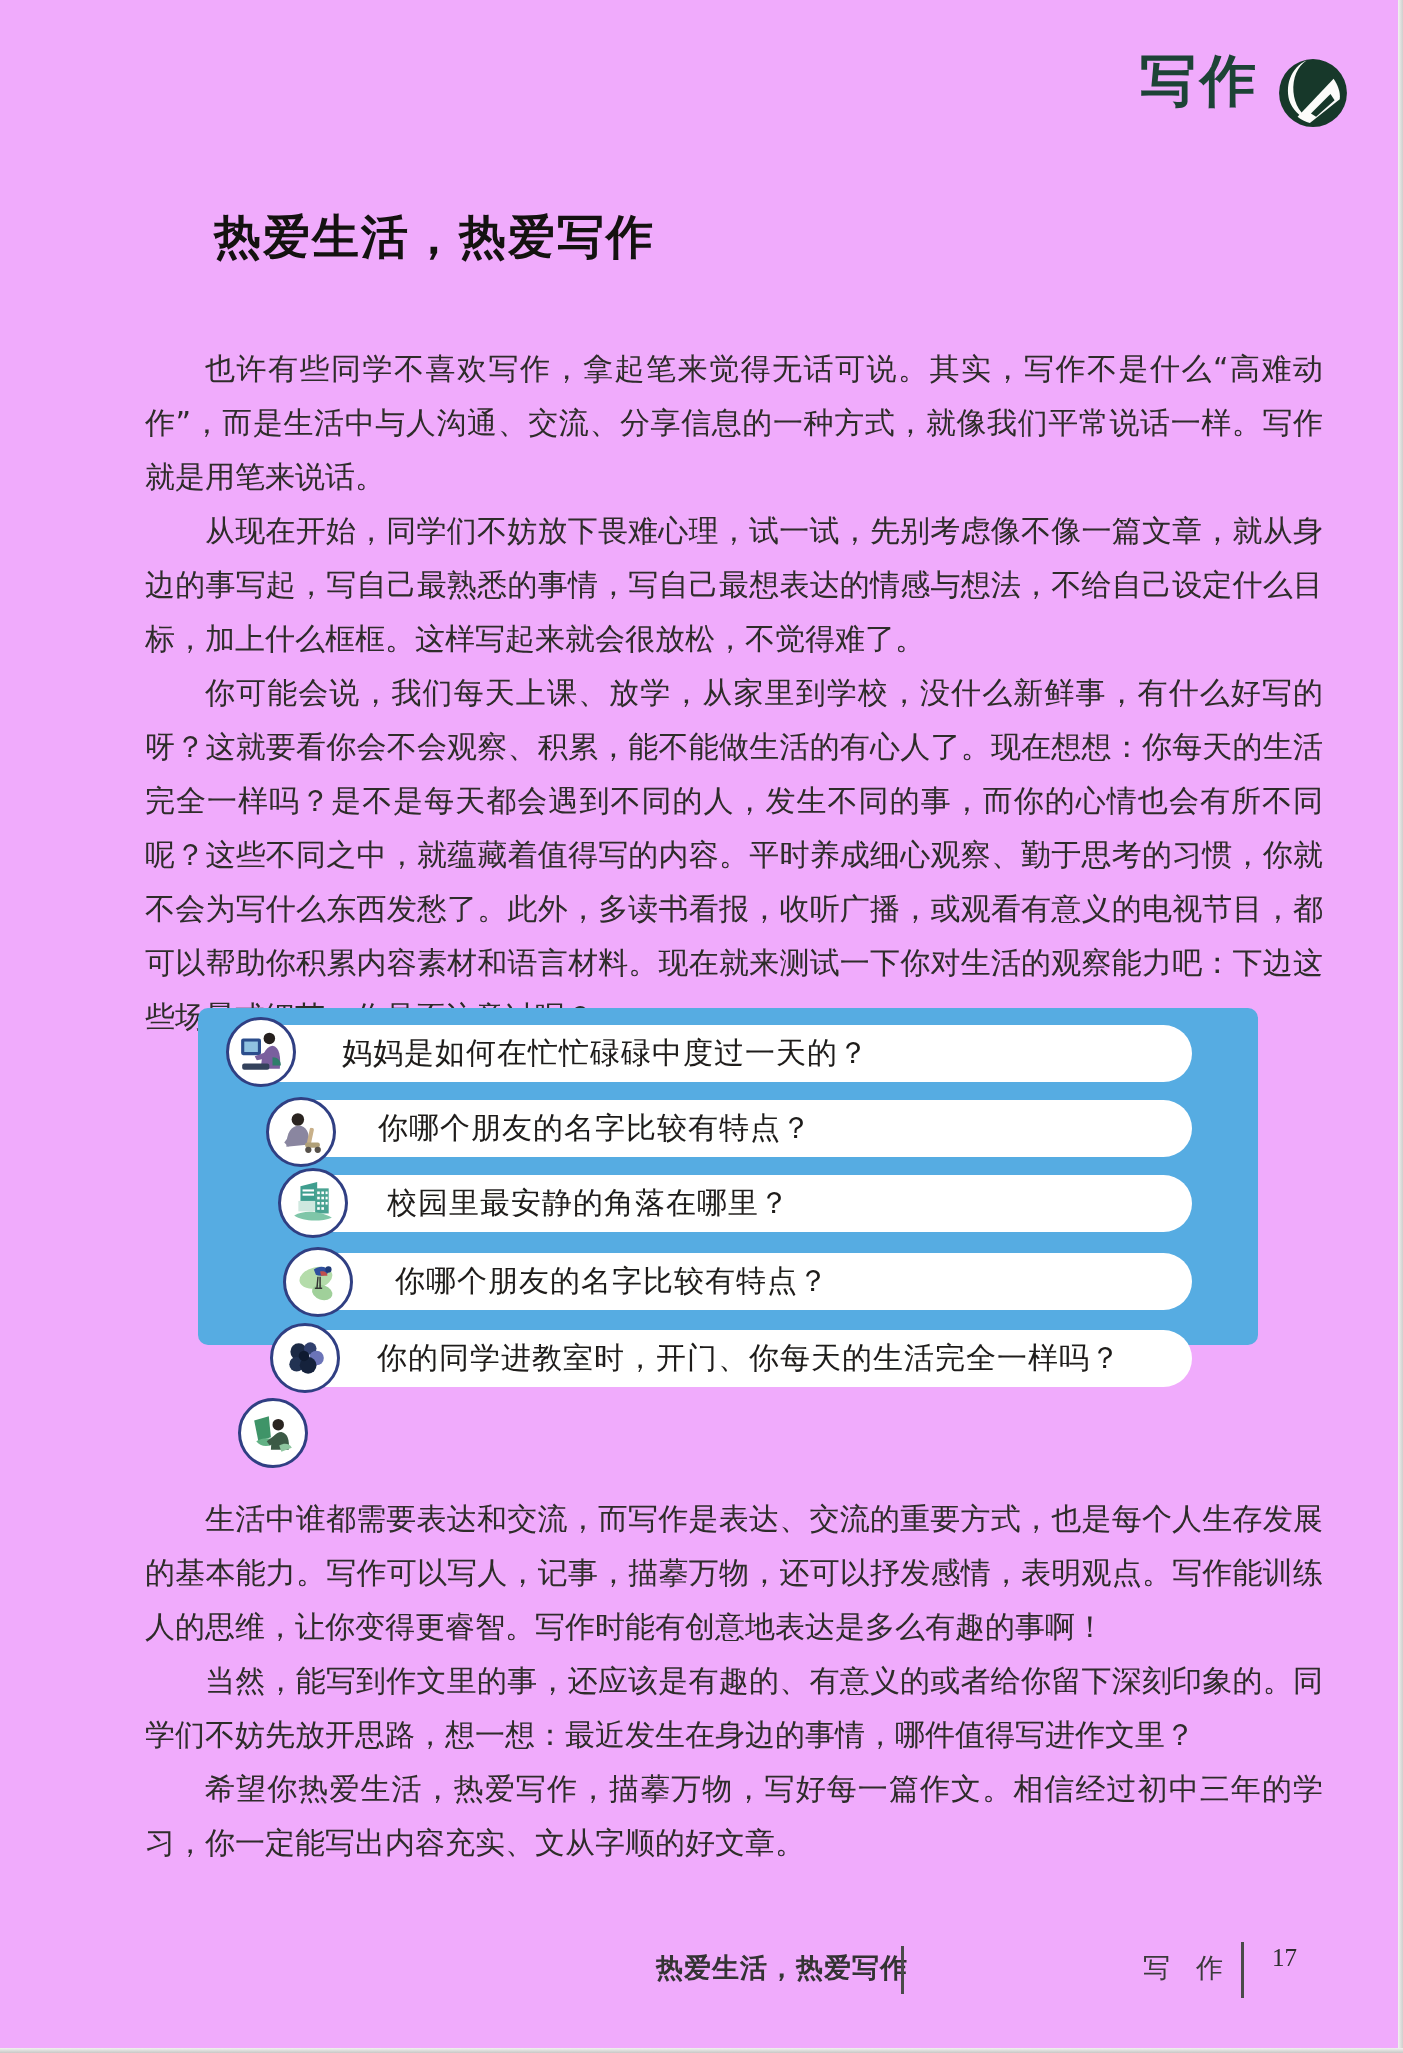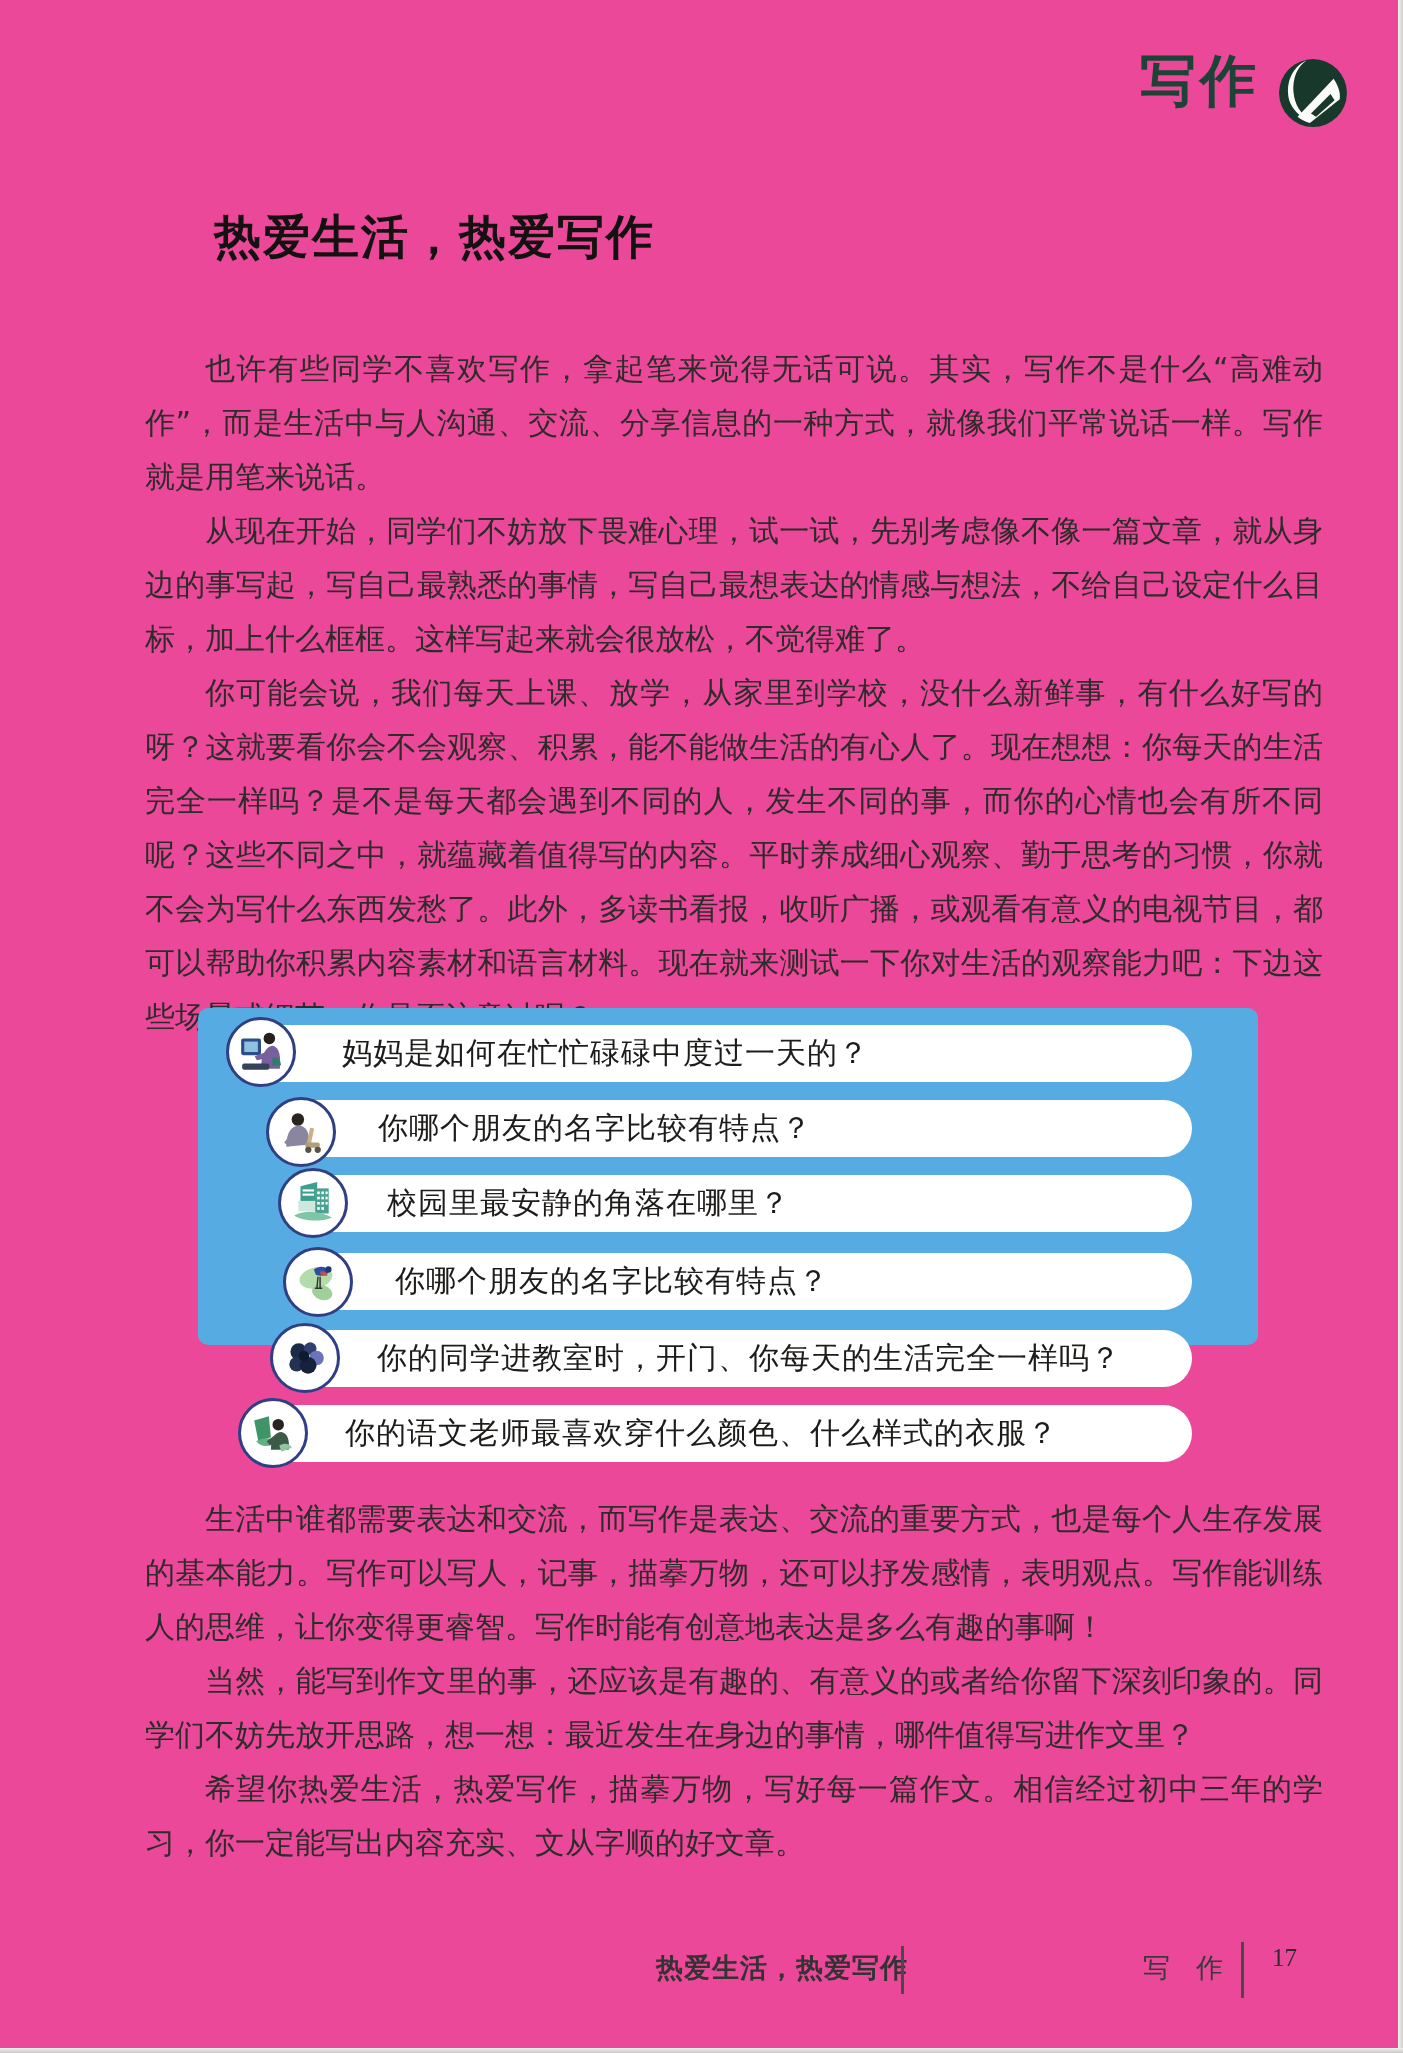--- a/index.html
+++ b/index.html
@@ -1,19 +1,19 @@
 <!DOCTYPE html>
 <html><head>
 <meta charset="utf-8">
 <style>
   html,body{margin:0;padding:0;background:#e8e8e8;}
   .page{
     position:relative;
     width:1403px;height:2053px;
-    background:#ec4899;
+    background:#f0abfc;
     overflow:hidden;
     font-family:"DejaVu Sans",sans-serif;
   }
   
   .unit-label{
     position:absolute;left:1140px;top:52px;
     font-family:"DejaVu Serif",serif;
     font-weight:bold;font-size:56px;line-height:1;
     color:#1d4336;letter-spacing:4px;
   }
@@ -196,23 +196,20 @@
           <circle cx="27" cy="13" r="6" fill="#31406e"></circle>
           <circle cx="33" cy="22" r="7" fill="#6b74b8"></circle>
           <circle cx="14" cy="28" r="7" fill="#223252"></circle>
           <circle cx="25" cy="29" r="8" fill="#15223c"></circle>
           <circle cx="21" cy="20" r="5" fill="#0e1a30"></circle>
         </svg>
       </div>
     </div>
 
     <div class="q-row">
-      <div class="q-pill" style="top:397px;left:57px;width:937px;padding-left:90px;box-sizing:border-box;">
-        <span class="q-text">你的语文老师最喜欢穿什么颜色、什么样式的衣服？</span>
-      </div>
       <div class="q-circle" style="left:40px;top:390px;">
         <svg viewBox="0 0 44 44">
           <path d="M4 10 L18 6 L20 26 L8 30 Z" fill="#3f9468"></path>
           <path d="M6 30 C 12 26 20 26 26 30 C 20 36 10 36 6 30 Z" fill="#62b184"></path>
           <circle cx="27" cy="14" r="5.5" fill="#2a2420"></circle>
           <path d="M20 38 C 20 27 24 21 30 21 C 36 22 38 29 37 38 Z" fill="#3c5a46"></path>
           <path d="M24 24 L16 30 L19 34 L27 29 Z" fill="#3c5a46"></path>
           <path d="M28 34 C 33 31 38 32 40 36 L 30 40 Z" fill="#8fc6a0"></path>
         </svg>
       </div>

